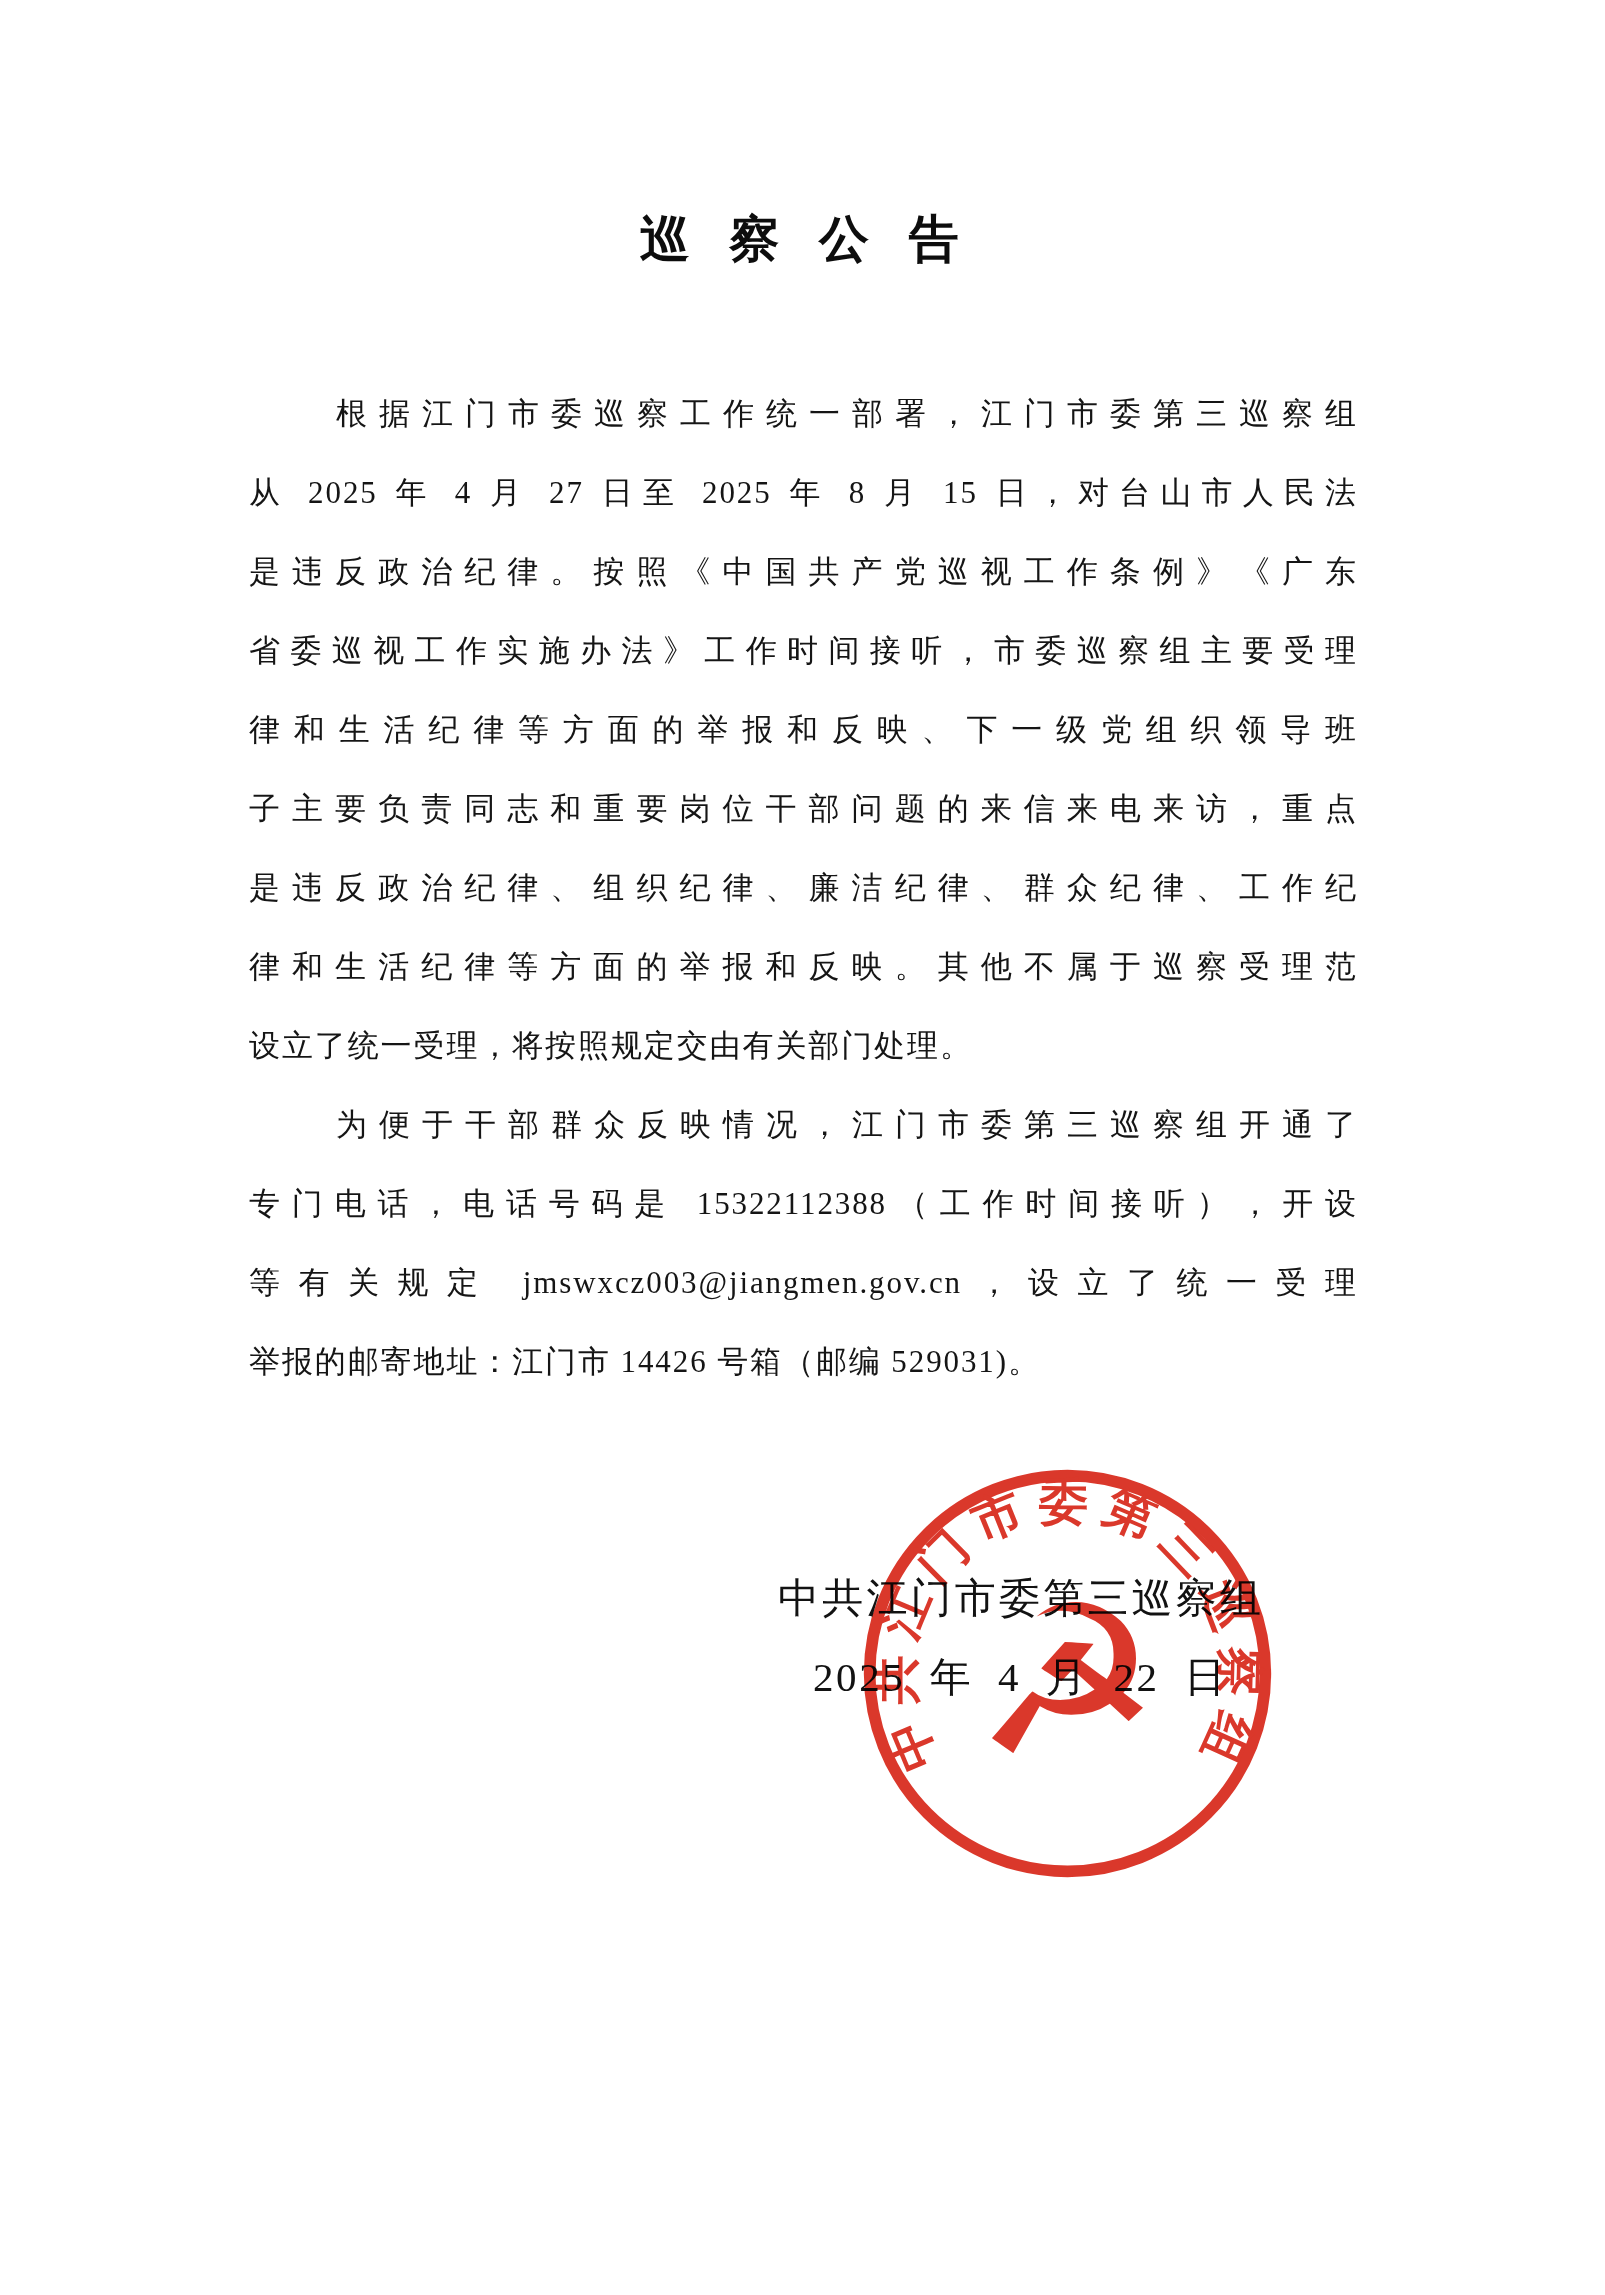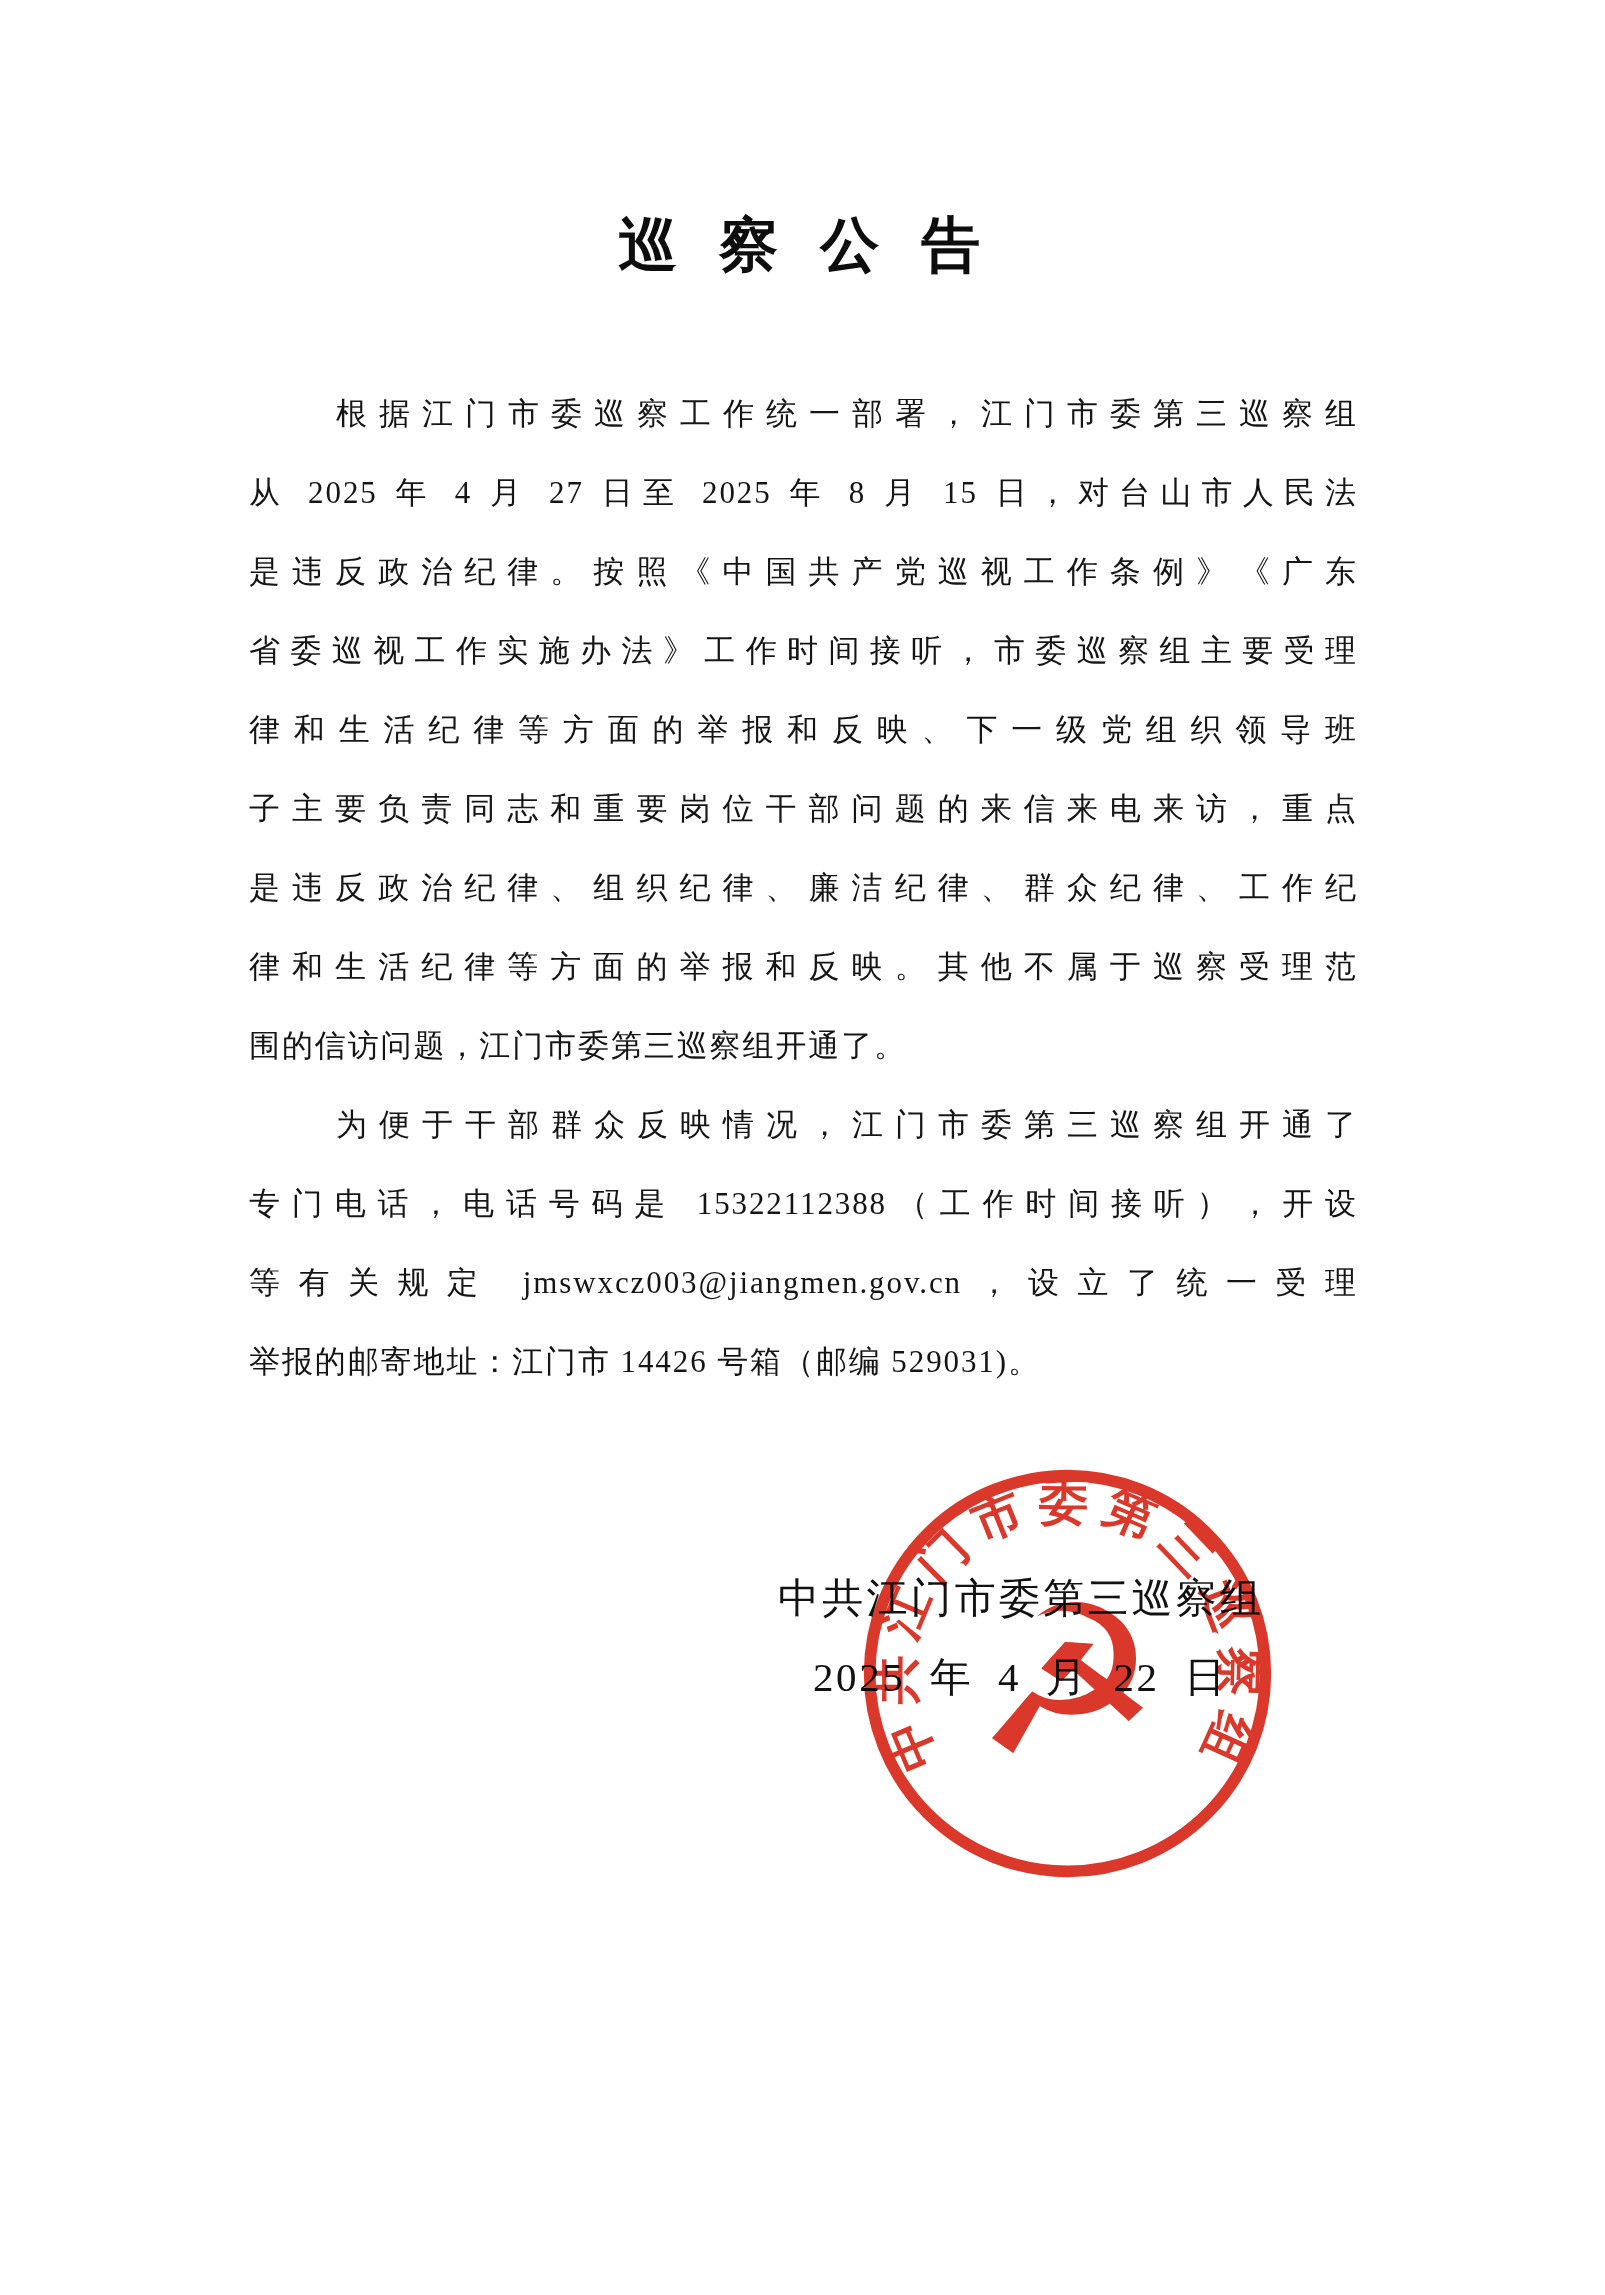--- a/index.html
+++ b/index.html
@@ -8,21 +8,21 @@
     width:1605px;height:2295px;
     background:#ffffff;
     font-family:"Liberation Serif","DejaVu Serif",serif;
     color:#151515;
     overflow:hidden;
   }
   .doc-title{
     position:absolute;
     left:0;top:206px;width:1605px;
     text-align:center;
-    font-size:59px;
+    font-size:50px;
     font-weight:bold;
     letter-spacing:6.5px;
     word-spacing:14.2px;
     color:#0d0d0d;
     white-space:pre;
   }
   .body-block{
     position:absolute;
     left:249px;top:374px;
     width:1109px;
@@ -82,21 +82,21 @@
 
   <div class="body-block">
     <div class="line indent">根据江门市委巡察工作统一部署，江门市委第三巡察组</div>
     <div class="line">从 2025 年 4 月 27 日至 2025 年 8 月 15 日，对台山市人民法</div>
     <div class="line">是违反政治纪律。按照《中国共产党巡视工作条例》《广东</div>
     <div class="line">省委巡视工作实施办法》工作时间接听，市委巡察组主要受理</div>
     <div class="line">律和生活纪律等方面的举报和反映、下一级党组织领导班</div>
     <div class="line">子主要负责同志和重要岗位干部问题的来信来电来访，重点</div>
     <div class="line">是违反政治纪律、组织纪律、廉洁纪律、群众纪律、工作纪</div>
     <div class="line">律和生活纪律等方面的举报和反映。其他不属于巡察受理范</div>
-    <div class="line para-end">围的信访问题，江门市委第三巡察组开通了。</div>
+    <div class="line para-end">设立了统一受理，将按照规定交由有关部门处理。</div>
     <div class="line indent">为便于干部群众反映情况，江门市委第三巡察组开通了</div>
     <div class="line">专门电话，电话号码是 15322112388（工作时间接听），开设</div>
     <div class="line">等有关规定 jmswxcz003@jiangmen.gov.cn，设立了统一受理</div>
     <div class="line para-end">举报的邮寄地址：江门市 14426 号箱（邮编 529031)。</div>
   </div>
 
   <div class="signature">中共江门市委第三巡察组</div>
 
   <div class="sig-date">2025 年 4 月 22 日</div>
 

